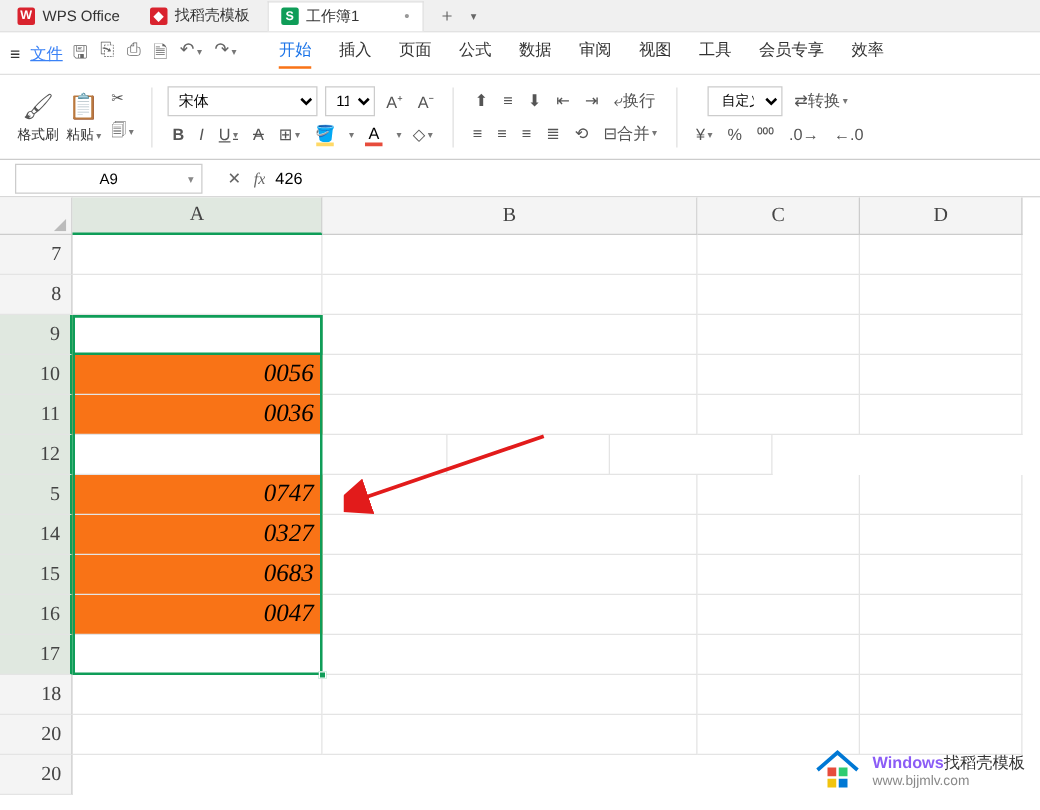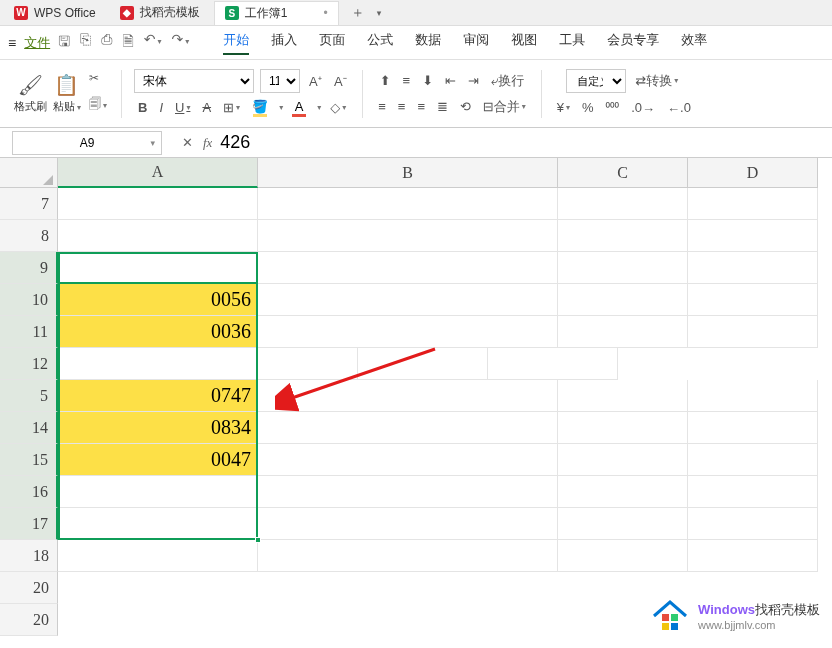--- a/index.html
+++ b/index.html
@@ -12,26 +12,26 @@
 .tab-icon.w { background: #d9232e; }
 .tab-icon.t { background: #d9232e; }
 .tab-icon.s { background: #0f9d58; }
 .tab-dot { color: #999; margin-left: 30px; }
 .tab-add { color: #666; font-size: 14px; padding: 0 8px; }
 .tab-drop { color: #666; font-size: 9px; }
 
 .menubar { display: flex; align-items: center; height: 34px; background: #fff; border-bottom: 1px solid #e0e0e0; padding: 0 8px; gap: 4px; font-size: 13px; }
 .menu-left { display: flex; align-items: center; gap: 8px; }
 .hamburger { font-size: 14px; color: #333; }
-.file-label { color: #4d7c0f; text-decoration: underline; }
+.file-label { color: #3b82f6; text-decoration: underline; }
 .quick-icons { display: flex; gap: 10px; color: #666; font-size: 14px; }
 .quick-ico { cursor: pointer; }
 .menu-tabs { display: flex; gap: 22px; margin-left: 30px; }
 .menu-tab { color: #333; padding-bottom: 4px; cursor: pointer; }
-.menu-tab.active { color: #1a73e8; border-bottom: 2px solid #14532d; font-weight: 500; }
+.menu-tab.active { color: #1a73e8; border-bottom: 2px solid #f97316; font-weight: 500; }
 
 .ribbon { display: flex; align-items: center; height: 68px; background: #fff; border-bottom: 1px solid #ccc; padding: 4px 10px; gap: 4px; }
 .ribbon-group { display: flex; flex-direction: column; align-items: center; justify-content: center; gap: 4px; padding: 0 4px; height: 100%; }
 .ribbon-sep { width: 1px; height: 48px; background: #e0e0e0; margin: 0 4px; }
 .ribbon-row { display: flex; align-items: center; gap: 6px; }
 .big-btn { display: flex; flex-direction: column; align-items: center; gap: 2px; font-size: 11px; color: #333; cursor: pointer; }
 .big-ico { font-size: 20px; color: #555; }
 .small-btn { font-size: 12px; color: #555; cursor: pointer; padding: 2px; }
 .font-select { height: 24px; font-size: 12px; padding: 0 4px; border: 1px solid #ccc; background: #fff; }
 .font-name { width: 120px; }
@@ -45,35 +45,35 @@
 .color-bar { width: 14px; height: 3px; }
 .drop { font-size: 8px; color: #777; margin-left: 2px; }
 .number-group { display: flex; flex-direction: column; gap: 4px; }
 .num-select { height: 24px; font-size: 11px; padding: 0 6px; border: 1px solid #ccc; background: #fff; width: 60px; }
 
 .refbar { display: flex; align-items: center; height: 30px; background: #fff; border-bottom: 1px solid #ccc; }
 .namebox { width: 150px; height: 24px; margin-left: 12px; border: 1px solid #ccc; text-align: center; font-size: 12px; padding: 2px; display: flex; align-items: center; justify-content: center; position: relative; }
 .namebox .drop2 { position: absolute; right: 6px; font-size: 9px; color: #888; }
 .fx-icons { display: flex; gap: 10px; margin-left: 20px; color: #666; font-size: 13px; align-items: center; }
 .fx-label { font-style: italic; font-family: serif; }
-.formula-input { flex: 1; height: 24px; border: none; padding: 0 8px; font-size: 18px; outline: none; }
+.formula-input { flex: 1; height: 24px; border: none; padding: 0 8px; font-size: 13px; outline: none; }
 
 .sheet { position: relative; background: #fff; }
 .grid-corner { position: absolute; left: 0; top: 0; width: 58px; height: 30px; border-right: 1px solid #ccc; border-bottom: 1px solid #ccc; background: #f4f4f4; display: flex; align-items: flex-end; justify-content: flex-end; padding: 2px 4px; }
 .grid-corner svg { width: 10px; height: 10px; }
 .col-headers { position: absolute; left: 58px; top: 0; height: 30px; display: flex; }
 .col-h { border-right: 1px solid #ccc; border-bottom: 1px solid #ccc; background: #f4f4f4; display: flex; align-items: center; justify-content: center; font-size: 16px; color: #444; font-family: "Times New Roman", serif; }
 .col-h.sel { background: #e0e8e0; border-bottom: 2px solid #0f9d58; }
 .row-headers { position: absolute; left: 0; top: 30px; width: 58px; }
 .row-h { height: 32px; border-right: 1px solid #ccc; border-bottom: 1px solid #e4e4e4; background: #f4f4f4; display: flex; align-items: center; justify-content: flex-end; padding-right: 8px; font-size: 16px; color: #444; font-family: "Times New Roman", serif; }
 .row-h.sel { background: #e0e8e0; border-right: 2px solid #0f9d58; }
 .cells { position: absolute; left: 58px; top: 30px; }
 .cell-row { display: flex; height: 32px; }
 .cell { border-right: 1px solid #e4e4e4; border-bottom: 1px solid #e4e4e4; display: flex; align-items: center; justify-content: flex-end; padding-right: 6px; font-size: 20px; font-family: "SimSun", "Times New Roman", serif; color: #000; }
-.cell.sel { background: #fde047; }
+.cell.sel { background: #f97316; font-style: italic; }
 .selection-border { position: absolute; border: 2px solid #0f9d58; pointer-events: none; }
 .active-cell-border { position: absolute; border: 2px solid #0f9d58; background: #fff; pointer-events: none; }
 .fill-handle { position: absolute; width: 6px; height: 6px; background: #0f9d58; border: 1px solid #fff; }
 
 .arrow-annot { position: absolute; pointer-events: none; }
 
 .watermark { position: absolute; right: 12px; bottom: 12px; display: flex; align-items: center; gap: 8px; }
 .wm-icon { width: 40px; height: 40px; }
 .wm-text { font-size: 13px; }
 .wm-main { color: #333; }
@@ -283,21 +283,27 @@
         <div class="cell" style="width: 130px;"></div>
         <div class="cell" style="width: 130px;"></div>
       </div>
       <div class="cell-row">
         <div class="cell sel" style="width: 200px;">0747</div>
         <div class="cell" style="width: 300px;"></div>
         <div class="cell" style="width: 130px;"></div>
         <div class="cell" style="width: 130px;"></div>
       </div>
       <div class="cell-row">
-        <div class="cell sel" style="width: 200px;">0834</div>
+        <div class="cell sel" style="width: 200px;">0327</div>
+        <div class="cell" style="width: 300px;"></div>
+        <div class="cell" style="width: 130px;"></div>
+        <div class="cell" style="width: 130px;"></div>
+      </div>
+      <div class="cell-row">
+        <div class="cell sel" style="width: 200px;">0683</div>
         <div class="cell" style="width: 300px;"></div>
         <div class="cell" style="width: 130px;"></div>
         <div class="cell" style="width: 130px;"></div>
       </div>
       <div class="cell-row">
         <div class="cell sel" style="width: 200px;">0047</div>
         <div class="cell" style="width: 300px;"></div>
         <div class="cell" style="width: 130px;"></div>
         <div class="cell" style="width: 130px;"></div>
       </div>

